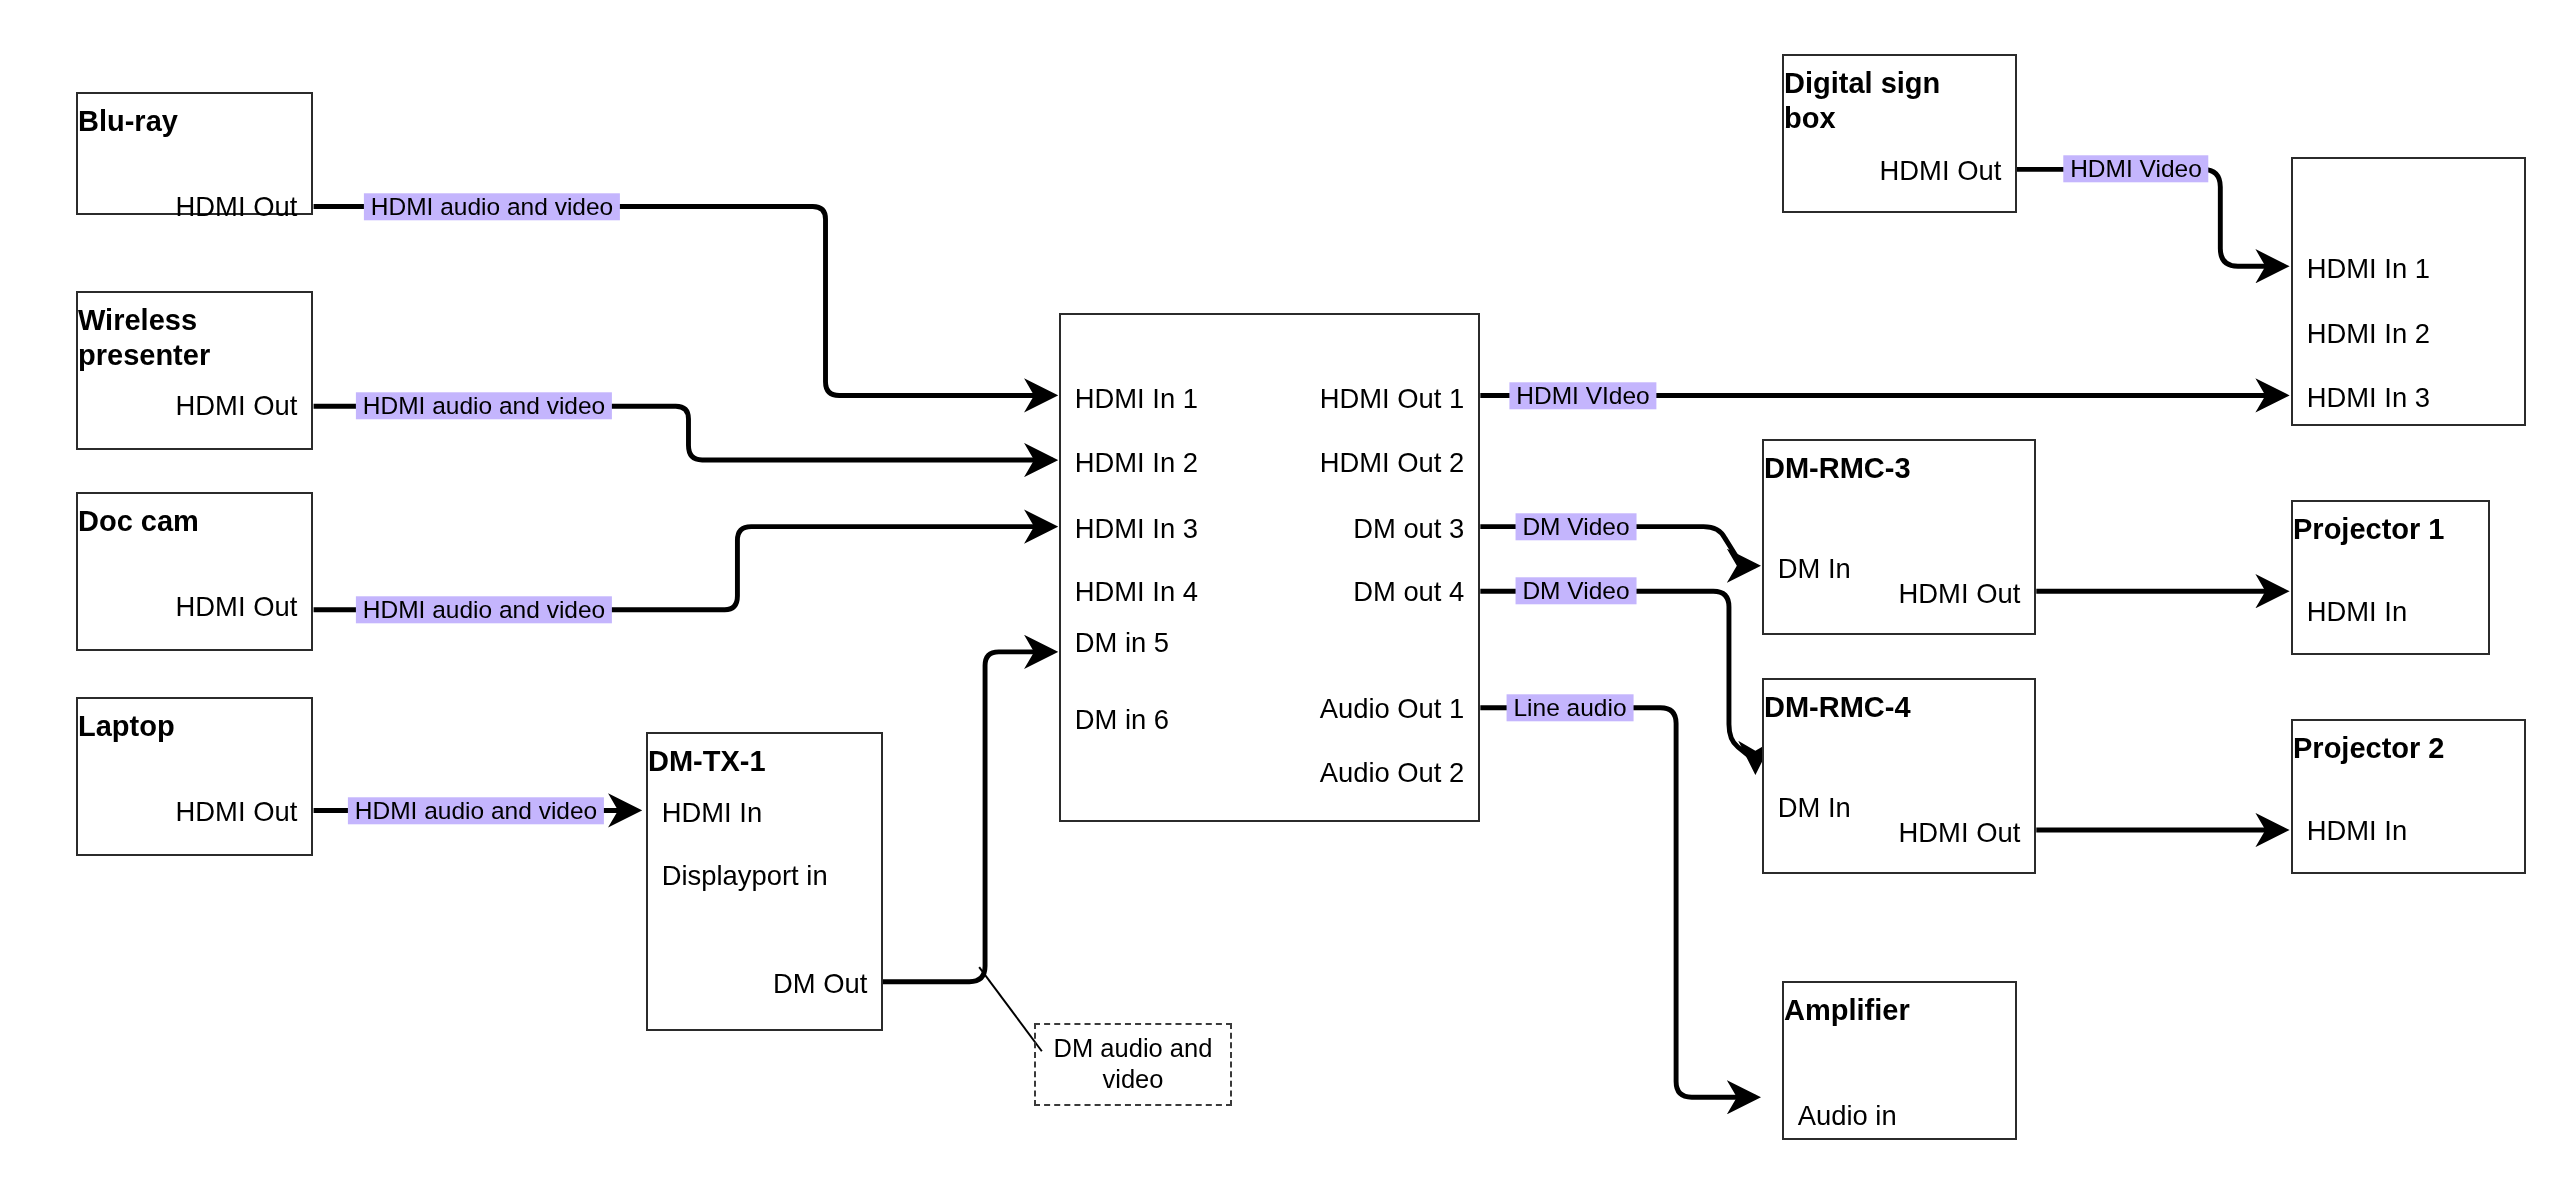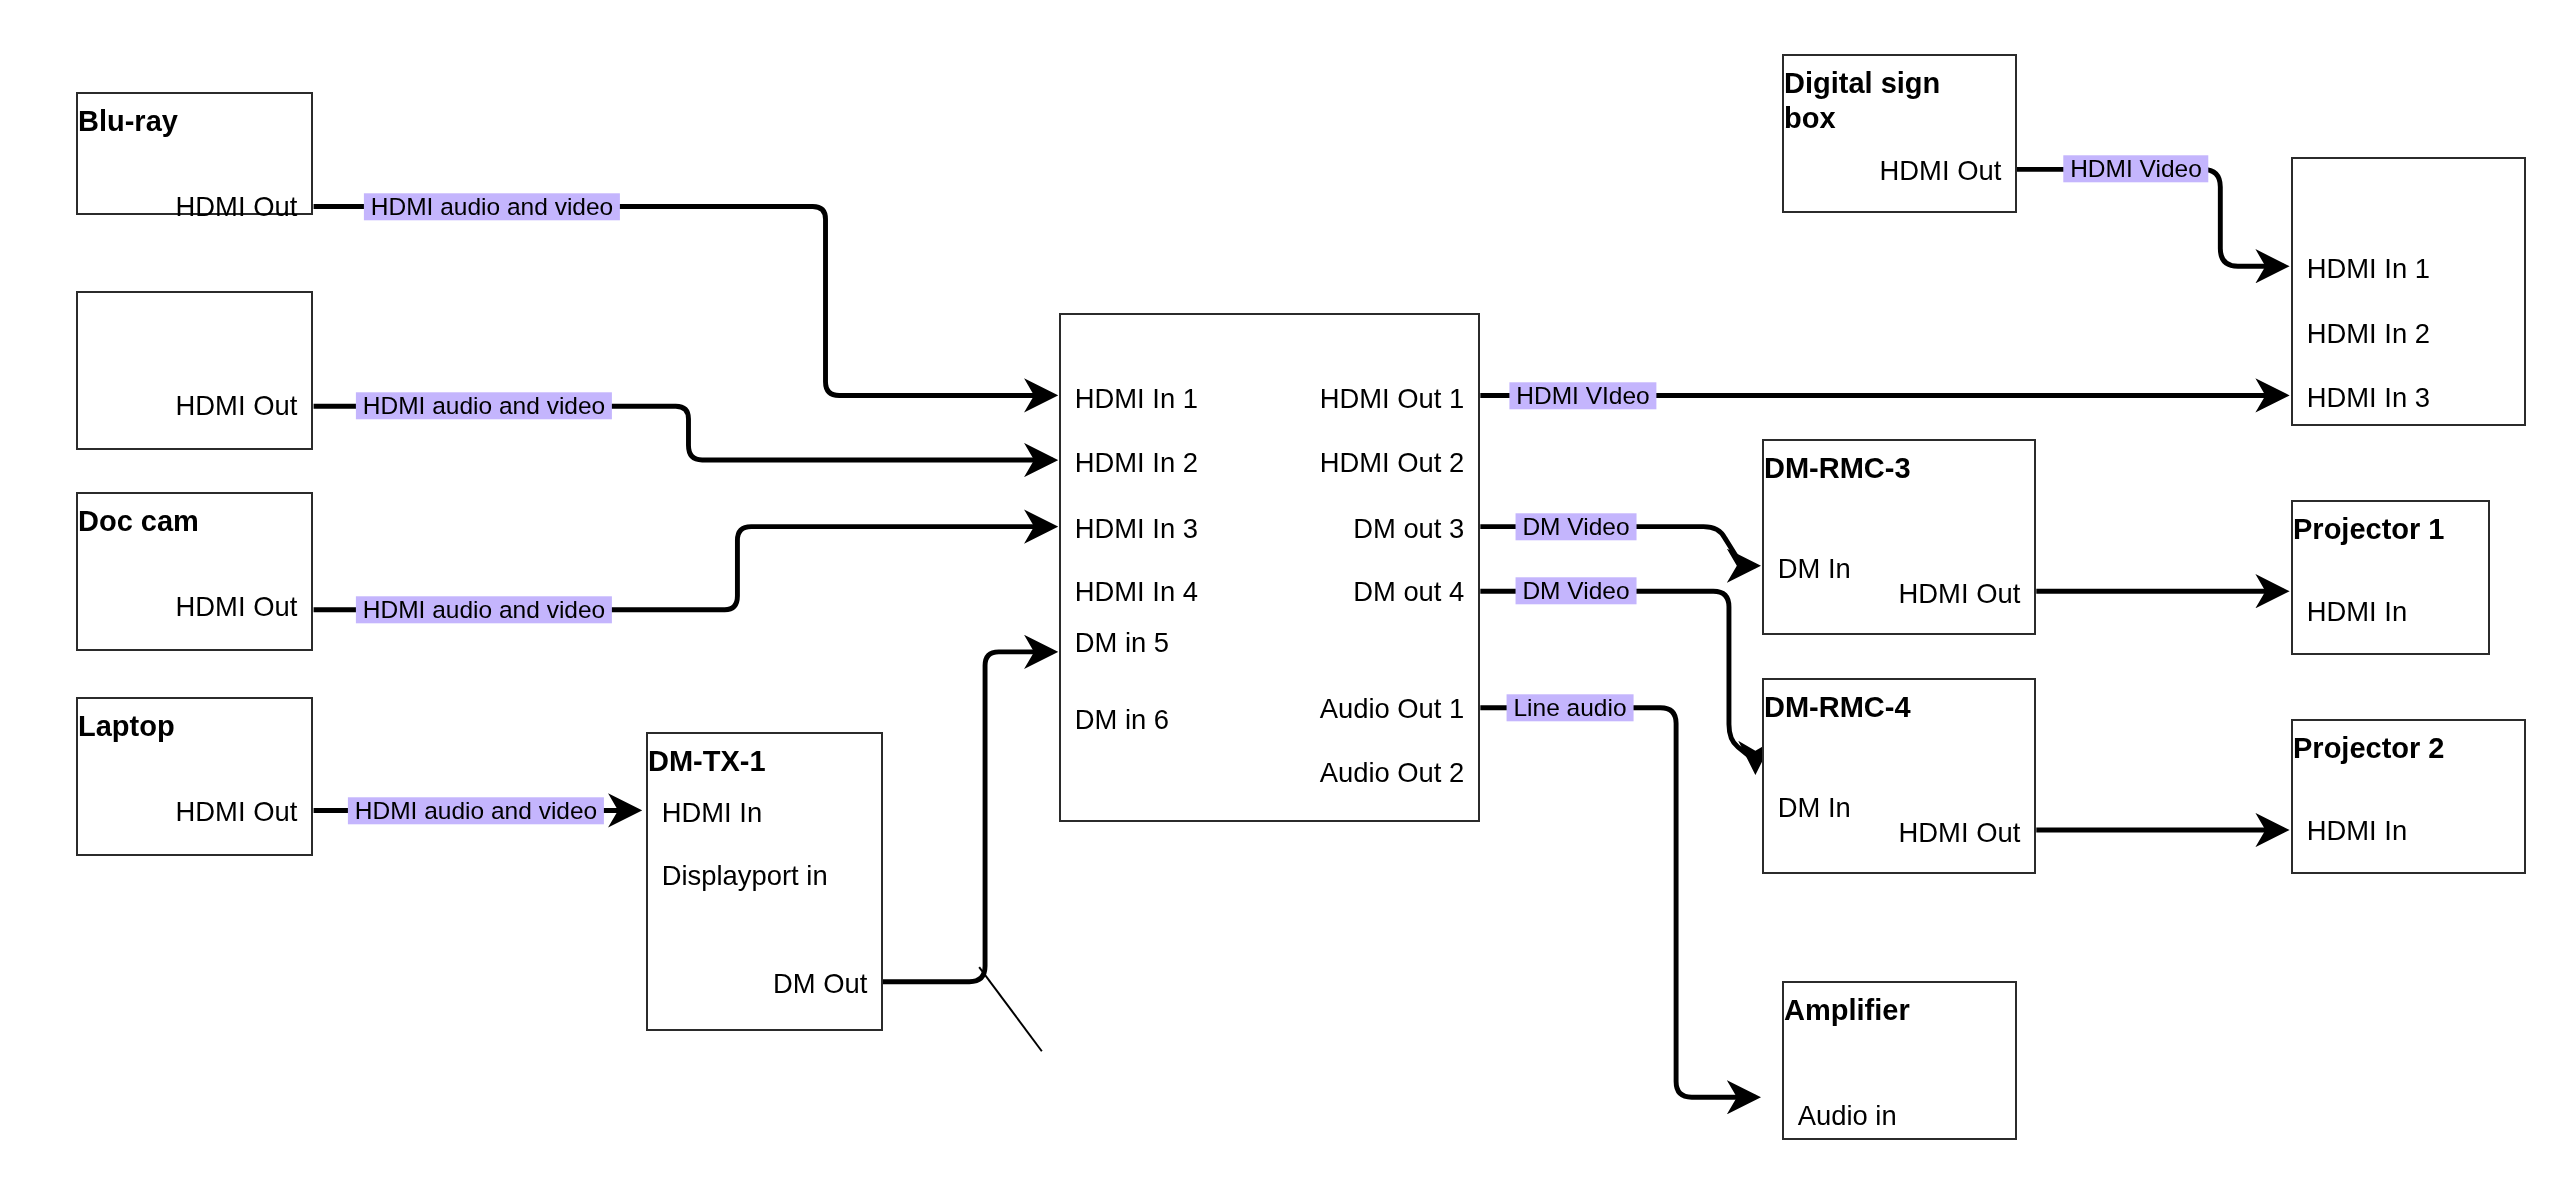--- a/index.html
+++ b/index.html
@@ -110,40 +110,46 @@
       <path d="M 2080 848 L 2333 848" marker-end="url(#arrow)"></path>
     </g>
   </svg>
 
   <div class="node" style="left:76px; top:92px; width:237px; height:123px;">
     <div class="node-title">Blu-ray</div>
     <div class="port right" style="top:96px;">HDMI Out</div>
   </div>
 
   <div class="node" style="left:76px; top:291px; width:237px; height:159px;">
+    <div class="node-title">Wireless
+presenter</div>
     <div class="port right" style="top:96px;">HDMI Out</div>
   </div>
 
   <div class="node" style="left:76px; top:492px; width:237px; height:159px;">
     <div class="node-title">Doc cam</div>
     <div class="port right" style="top:96px;">HDMI Out</div>
   </div>
 
   <div class="node" style="left:76px; top:697px; width:237px; height:159px;">
     <div class="node-title">Laptop</div>
     <div class="port right" style="top:96px;">HDMI Out</div>
   </div>
 
   <div class="node" style="left:646px; top:732px; width:237px; height:299px;">
     <div class="node-title">DM-TX-1</div>
     <div class="port left" style="top:62px;">HDMI In</div>
     <div class="port left" style="top:125px;">Displayport in</div>
     <div class="port right" style="top:233px;">DM Out</div>
   </div>
 
+  <div class="node dashed" style="left:1034px; top:1023px; width:198px; height:83px;">
+    <div class="note-text">DM audio and
+video</div>
+  </div>
 
   <div class="node" style="left:1059px; top:313px; width:421px; height:509px;">
 
     <div class="port left" style="top:67px;">HDMI In 1</div>
     <div class="port left" style="top:131px;">HDMI In 2</div>
     <div class="port left" style="top:197px;">HDMI In 3</div>
     <div class="port left" style="top:260px;">HDMI In 4</div>
     <div class="port left" style="top:311px;">DM in 5</div>
     <div class="port left" style="top:388px;">DM in 6</div>
 

